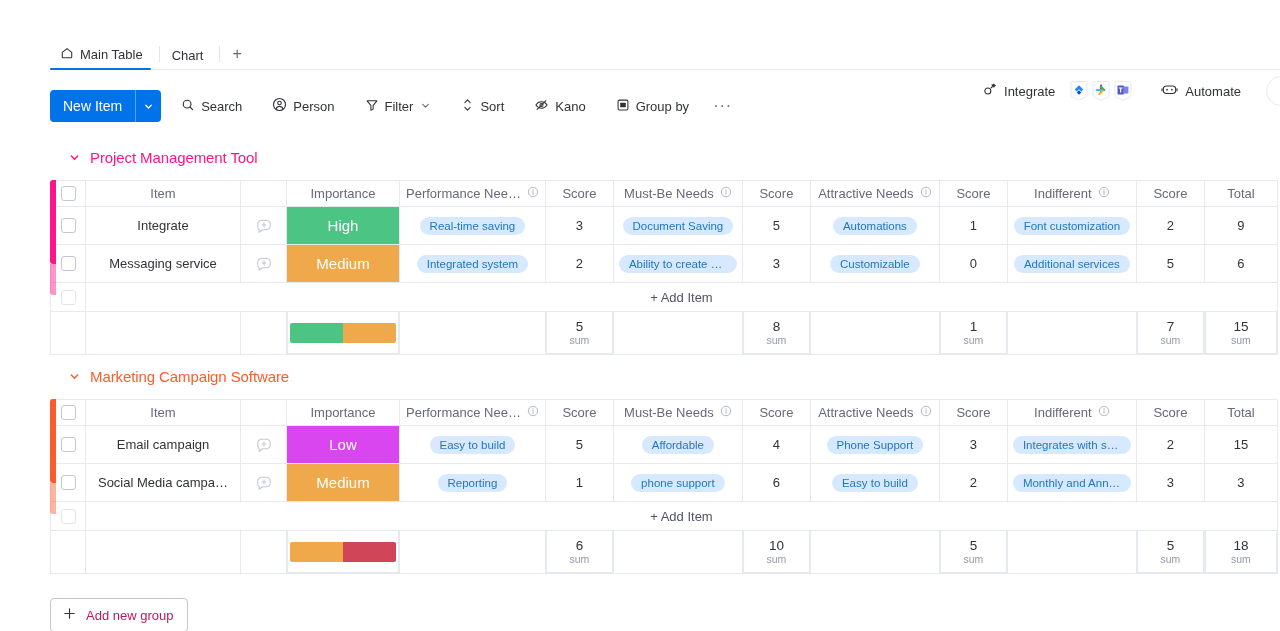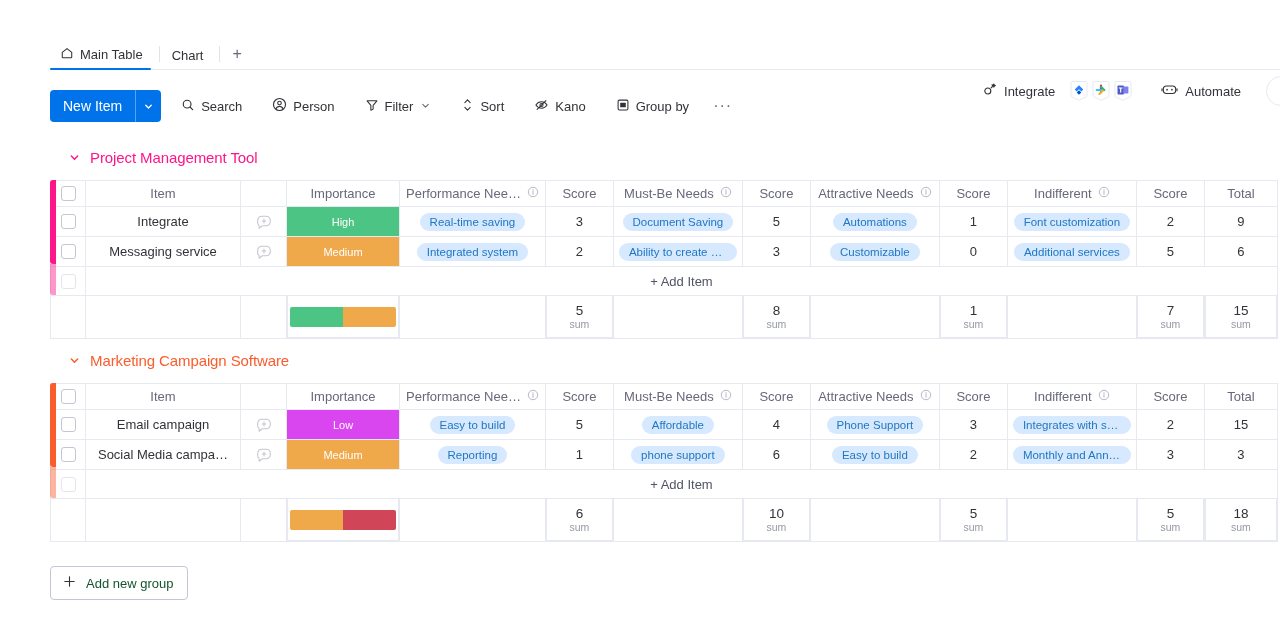--- a/index.html
+++ b/index.html
@@ -65,36 +65,36 @@
   .col-item { width: 155px; }
   .col-plus { width: 46px; }
   .col-imp { width: 113px; }
   .col-txt { width: 129px; }
   .col-score { width: 68px; }
   .col-total { width: 73px; }
   td.cell-item { text-align: left; padding-left: 16px; }
   .chk { width: 15px; height: 15px; border: 1px solid #c3c6d4; border-radius: 3px; margin: 0 auto; background: #fff; cursor: pointer; }
   .chk.faded { opacity: .45; }
   .plus-bubble { color: #c5c7d0; display: flex; align-items: center; justify-content: center; cursor: pointer; }
-  .imp-cell { color: #fff; font-size: 11px; height: 29px; display: flex; align-items: center; justify-content: center; }
+  .imp-cell { color: #fff; font-size: 15px; height: 37px; display: flex; align-items: center; justify-content: center; }
   .pill { display: inline-block; background: #d7e9ff; color: #1f76c2; border-radius: 11px; padding: 3px 10px; font-size: 11.5px; max-width: 118px; overflow: hidden; text-overflow: ellipsis; white-space: nowrap; vertical-align: middle; }
   .addrow td { height: 31px; color: #676879; font-size: 13px; }
   .addrow .cell-item { color: #505364; }
 
   
   .sum-row td { border: none; background: transparent; height: 42px; }
   .sum-box { border: 1px solid #e6e9ef; border-top: none; height: 42px; display: flex; flex-direction: column; align-items: center; justify-content: center; background: #fff; }
   .sum-num { font-size: 13.5px; color: #323338; line-height: 15px; }
   .sum-lbl { font-size: 10.5px; color: #9699a6; line-height: 12px; }
   .battery { display: flex; height: 20px; width: 100%; border-radius: 2px; overflow: hidden; }
   .battery span { display: block; height: 100%; }
   .battery-wrap { border: 1px solid #e6e9ef; border-top: none; height: 42px; display: flex; align-items: center; justify-content: center; padding: 0 2px; background: #fff; }
 
   
-  .addgroup { margin: 16px 0 0 50px; display: inline-flex; align-items: center; gap: 9px; border: 1px solid #c3c6d4; background: #fff; border-radius: 4px; padding: 7px 14px 7px 11px; font-size: 13px; color: #14532d; cursor: pointer; }
+  .addgroup { margin: 16px 0 0 50px; display: inline-flex; align-items: center; gap: 9px; border: 1px solid #c3c6d4; background: #fff; border-radius: 4px; padding: 7px 14px 7px 11px; font-size: 13px; color: #be185d; cursor: pointer; }
 </style>
 </head>
 <body>
 
 <div class="page">
 
   
   <div class="board-header">
 
     <div class="tabs-bar">

